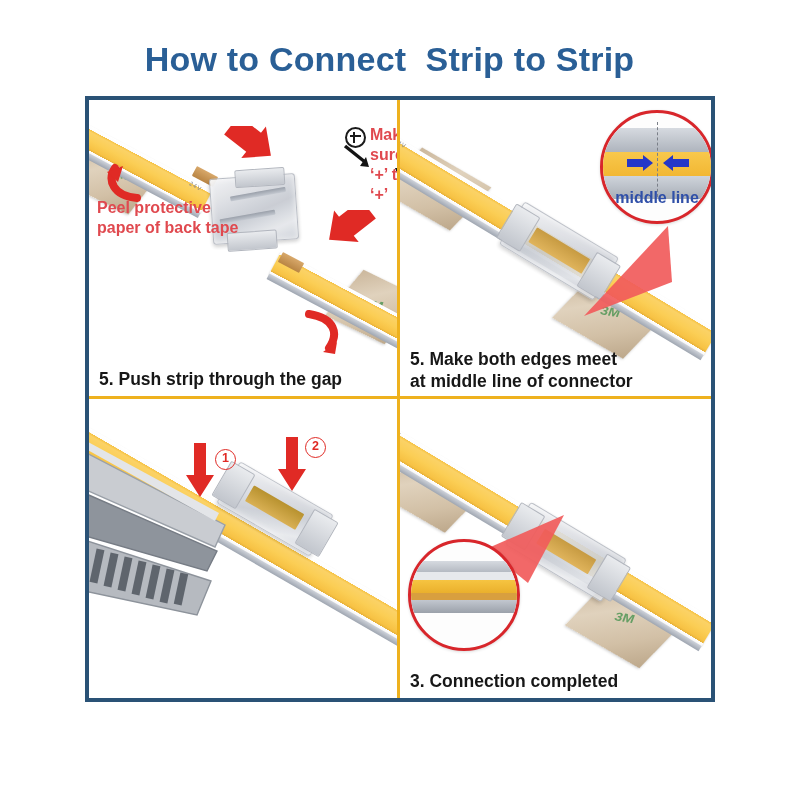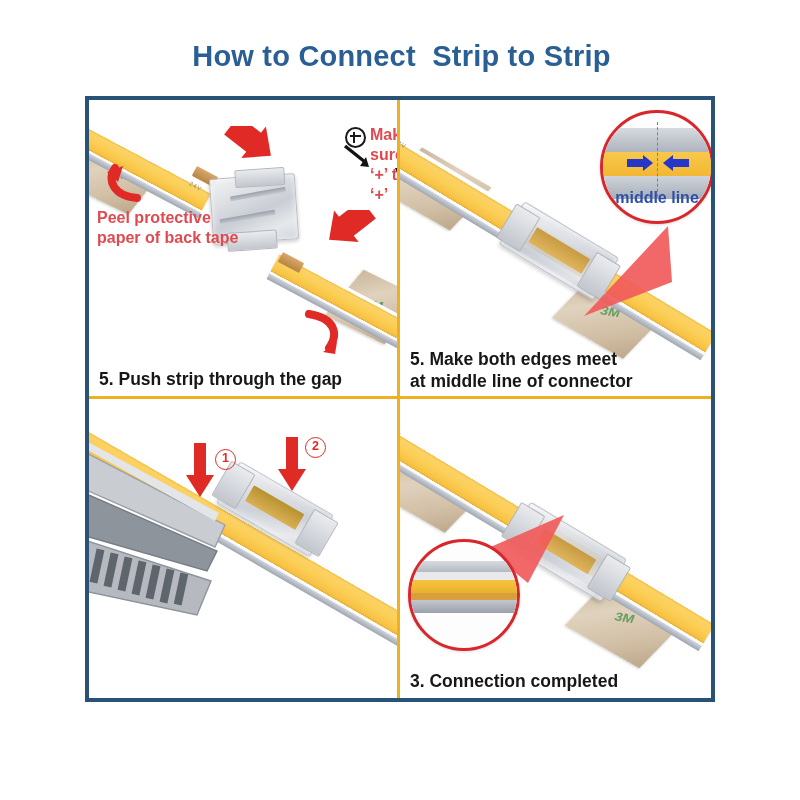--- a/index.html
+++ b/index.html
@@ -19,26 +19,25 @@
     background: #ffffff;
   }
 
   
   .title {
     position: absolute;
     top: 40px;
     left: 0;
     width: 779px;
     text-align: center;
-    font-size: 29px;
+    font-size: 34px;
     font-weight: bold;
     color: #2a5f96;
     letter-spacing: 0.2px;
     white-space: pre;
-    padding-left: 12px;
   }
 
   
   .grid {
     position: absolute;
     left: 85px;
     top: 96px;
     width: 630px;
     height: 606px;
     border: 4px solid #2a5276;
@@ -266,21 +265,21 @@
 
         <svg class="arrow-red" style="left:134px; top:26px;" width="54" height="48" viewBox="0 0 54 48">
           <path d="M2 2 L30 2 L30 -6 L52 14 L30 34 L30 26 L2 26 Z" transform="rotate(38 27 16)" fill="#e02a25"></path>
         </svg>
 
         <svg class="curve-arrow" style="left:14px; top:56px;" width="42" height="46" viewBox="0 0 42 46">
           <path d="M34 42 C 10 40, 4 24, 12 12" stroke="#e02a25" stroke-width="8" fill="none" stroke-linecap="round"></path>
           <path d="M4 16 L20 10 L15 26 Z" fill="#e02a25"></path>
         </svg>
 
-        <div class="ann-red" style="left:8px; top:108px;">Peel protective
+        <div class="ann-red" style="left:8px; top:98px;">Peel protective
 paper of back tape</div>
 
         <div class="connector" style="left:122px; top:76px; width:86px; height:66px; transform: rotate(-4deg);">
           <div class="conn-body"></div>
           <div class="conn-wing" style="left:26px; top:-7px; width:48px; height:16px;"></div>
           <div class="conn-wing" style="left:14px; bottom:-8px; width:48px; height:17px;"></div>
           <div class="conn-slot" style="left:20px; top:16px; width:56px; height:5px; transform:rotate(-6deg);"></div>
           <div class="conn-slot" style="left:8px; top:38px; width:56px; height:5px; transform:rotate(-6deg);"></div>
         </div>
 

